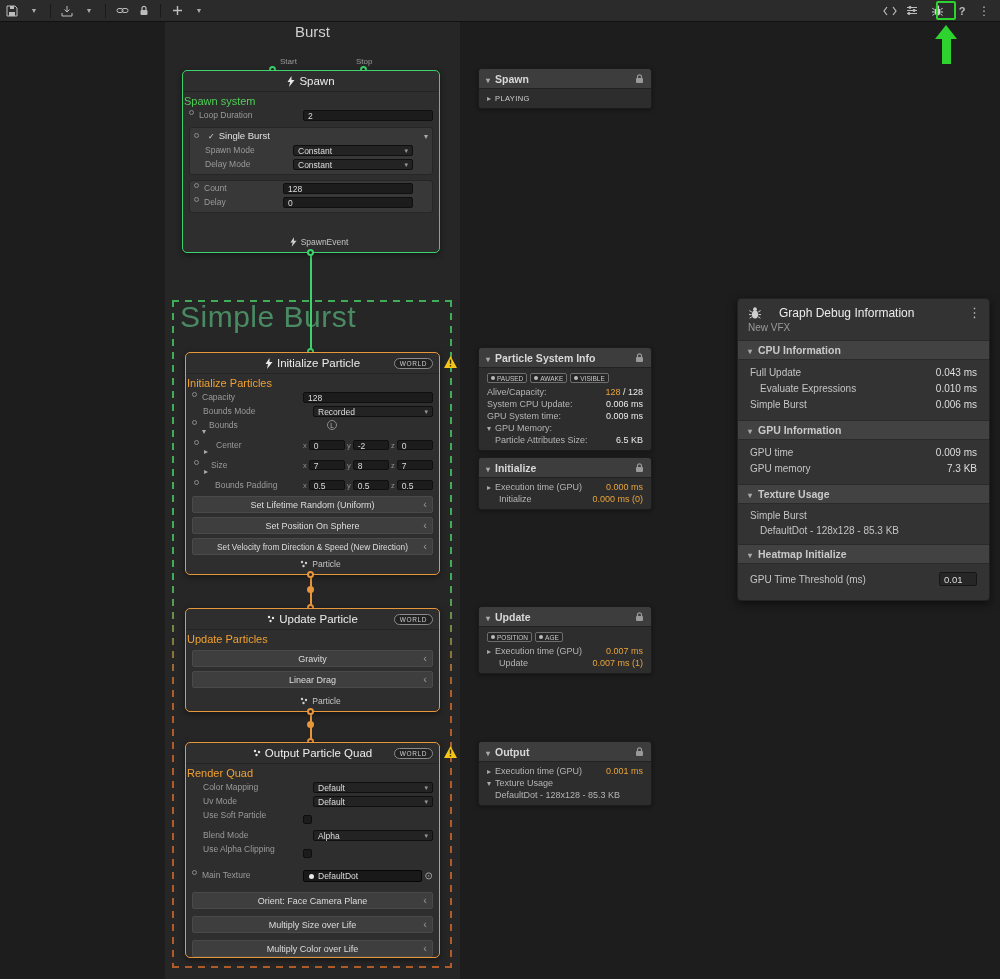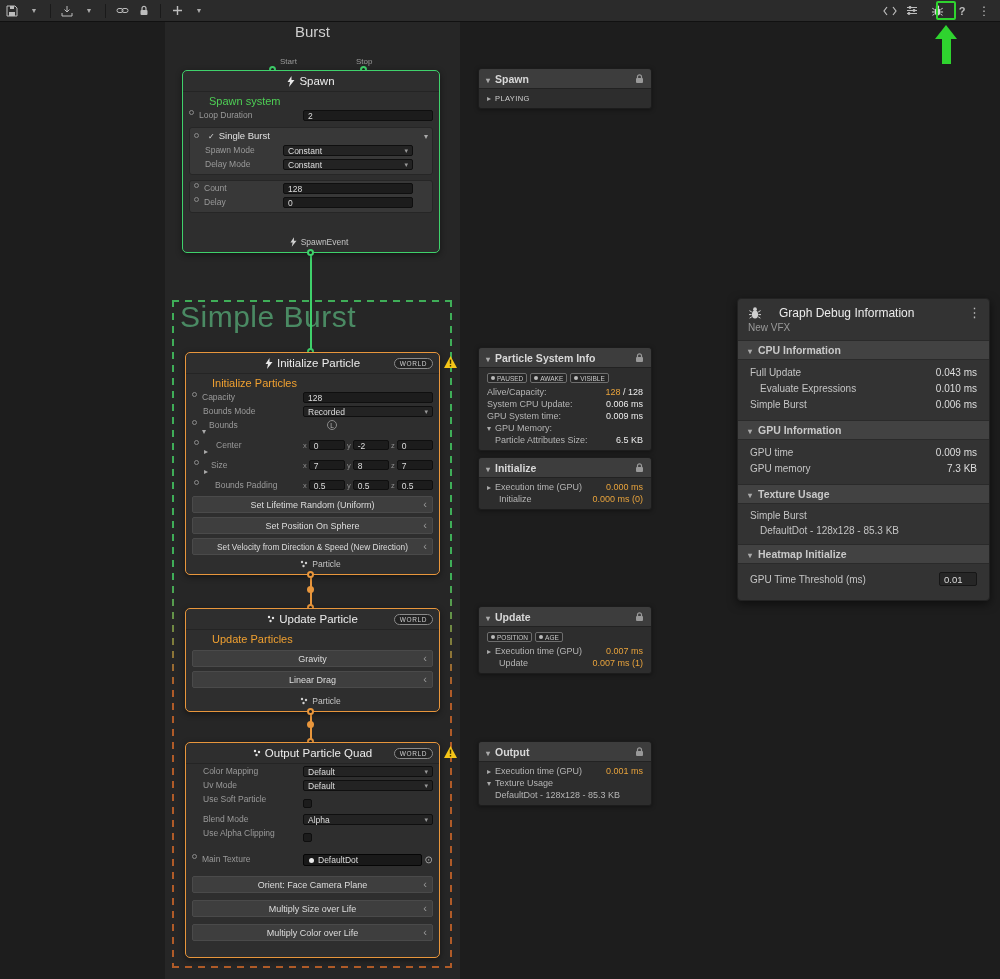--- a/index.html
+++ b/index.html
@@ -26,28 +26,28 @@
     -webkit-mask-image:repeating-linear-gradient(180deg,#000 0 7px,transparent 7px 13px);
     mask-image:repeating-linear-gradient(180deg,#000 0 7px,transparent 7px 13px)}
   .syslabel{position:absolute;left:180px;top:300px;font-size:30px;color:rgba(92,186,128,.68);letter-spacing:.5px}
 
   
   .node{position:absolute;background:#2e2e2e;border:1px solid;border-radius:5px;box-shadow:0 2px 6px rgba(0,0,0,.45)}
   .node.green{border-color:#3fd16b}
   .node.orange{border-color:#e8963c}
   .nhead{position:relative;height:21px;display:flex;align-items:center;justify-content:center;gap:4px;font-size:11.5px;color:#ececec;border-bottom:1px solid #242424}
   .badge{position:absolute;right:6px;top:5px;font-size:6.5px;letter-spacing:.6px;color:#ccc;border:1px solid #8a8a8a;border-radius:7px;padding:1px 5px;background:rgba(0,0,0,.25)}
-  .nsub{font-size:11px;padding:3px 26px 1px}
+  .nsub{font-size:11px;padding:3px 1px 1px}
   .nsub.g{color:#4ece55}.nsub.o{color:#f0a030}
   .prow{display:flex;align-items:flex-start;margin:2px 6px 0 6px;position:relative;min-height:12px}
   .pdot{width:5px;height:5px;border:1px solid #8a8a8a;border-radius:50%;margin-right:5px;flex:0 0 5px}
   .nolabel-pad{margin-left:11px}
   .plabel{flex:1;font-size:8.5px;color:#9a9a9a;white-space:nowrap;overflow:hidden}
   .tfield{width:130px;height:11px;background:#1c1c1c;border:1px solid #0f0f0f;border-radius:2px;font-size:8.5px;color:#ddd;padding:0 4px;line-height:10px}
-  .dd{width:130px;height:11px;background:#232323;border:1px solid #0f0f0f;border-radius:2px;font-size:8.5px;color:#ddd;padding:0 4px;display:flex;align-items:center;justify-content:space-between}
+  .dd{width:120px;height:11px;background:#232323;border:1px solid #0f0f0f;border-radius:2px;font-size:8.5px;color:#ddd;padding:0 4px;display:flex;align-items:center;justify-content:space-between}
   .dd::after{content:"▾";font-size:7px;color:#999}
   .chk{width:9px;height:9px;background:#1c1c1c;border:1px solid #0e0e0e;border-radius:2px}
   .grp{background:#383838;border:1px solid #262626;border-radius:3px;margin:5px 6px 0}
   .grp .prow{margin:2px 19px 2px 4px}
   .ghead{display:flex;align-items:center;gap:4px;padding:2px 4px;font-size:9.5px;color:#e0e0e0}
   .ghead .cdn{margin-left:auto}
   .check::before{content:"✓";font-size:8px;color:#ddd}
   .cdn::before{content:"▾";font-size:8px;color:#aaa}
   .crt::before{content:"▸";font-size:8px;color:#aaa}
   .blk{height:17px;background:#3e3e3e;border:1px solid #4a4a4a;border-radius:2px;margin:4px 6px 0;display:flex;align-items:center;justify-content:center;position:relative;font-size:9px;color:#ddd;padding:0 12px;text-align:center;white-space:nowrap}
@@ -402,20 +402,21 @@
 <div class="node orange" style="left:185px;top:742px;width:255px;height:216px">
   <div class="nhead">
     <svg width="8" height="8" viewBox="0 0 8 8">
         <circle cx="2" cy="2" r="1.2" fill="#e8e8e8"></circle>
         <circle cx="6" cy="3" r="1.2" fill="#e8e8e8"></circle>
         <circle cx="3.5" cy="6" r="1.2" fill="#e8e8e8"></circle>
       </svg>
     <span>Output Particle Quad</span>
     <span class="badge">WORLD</span>
   </div>
+  <div class="nsub o">Render Quad</div>
 
   <div class="prow">
     <span class="plabel nolabel-pad">Color Mapping</span>
     <div class="dd">
         <span>Default</span>
       </div>
   </div>
   <div class="prow">
     <span class="plabel nolabel-pad">Uv Mode</span>
     <div class="dd">

